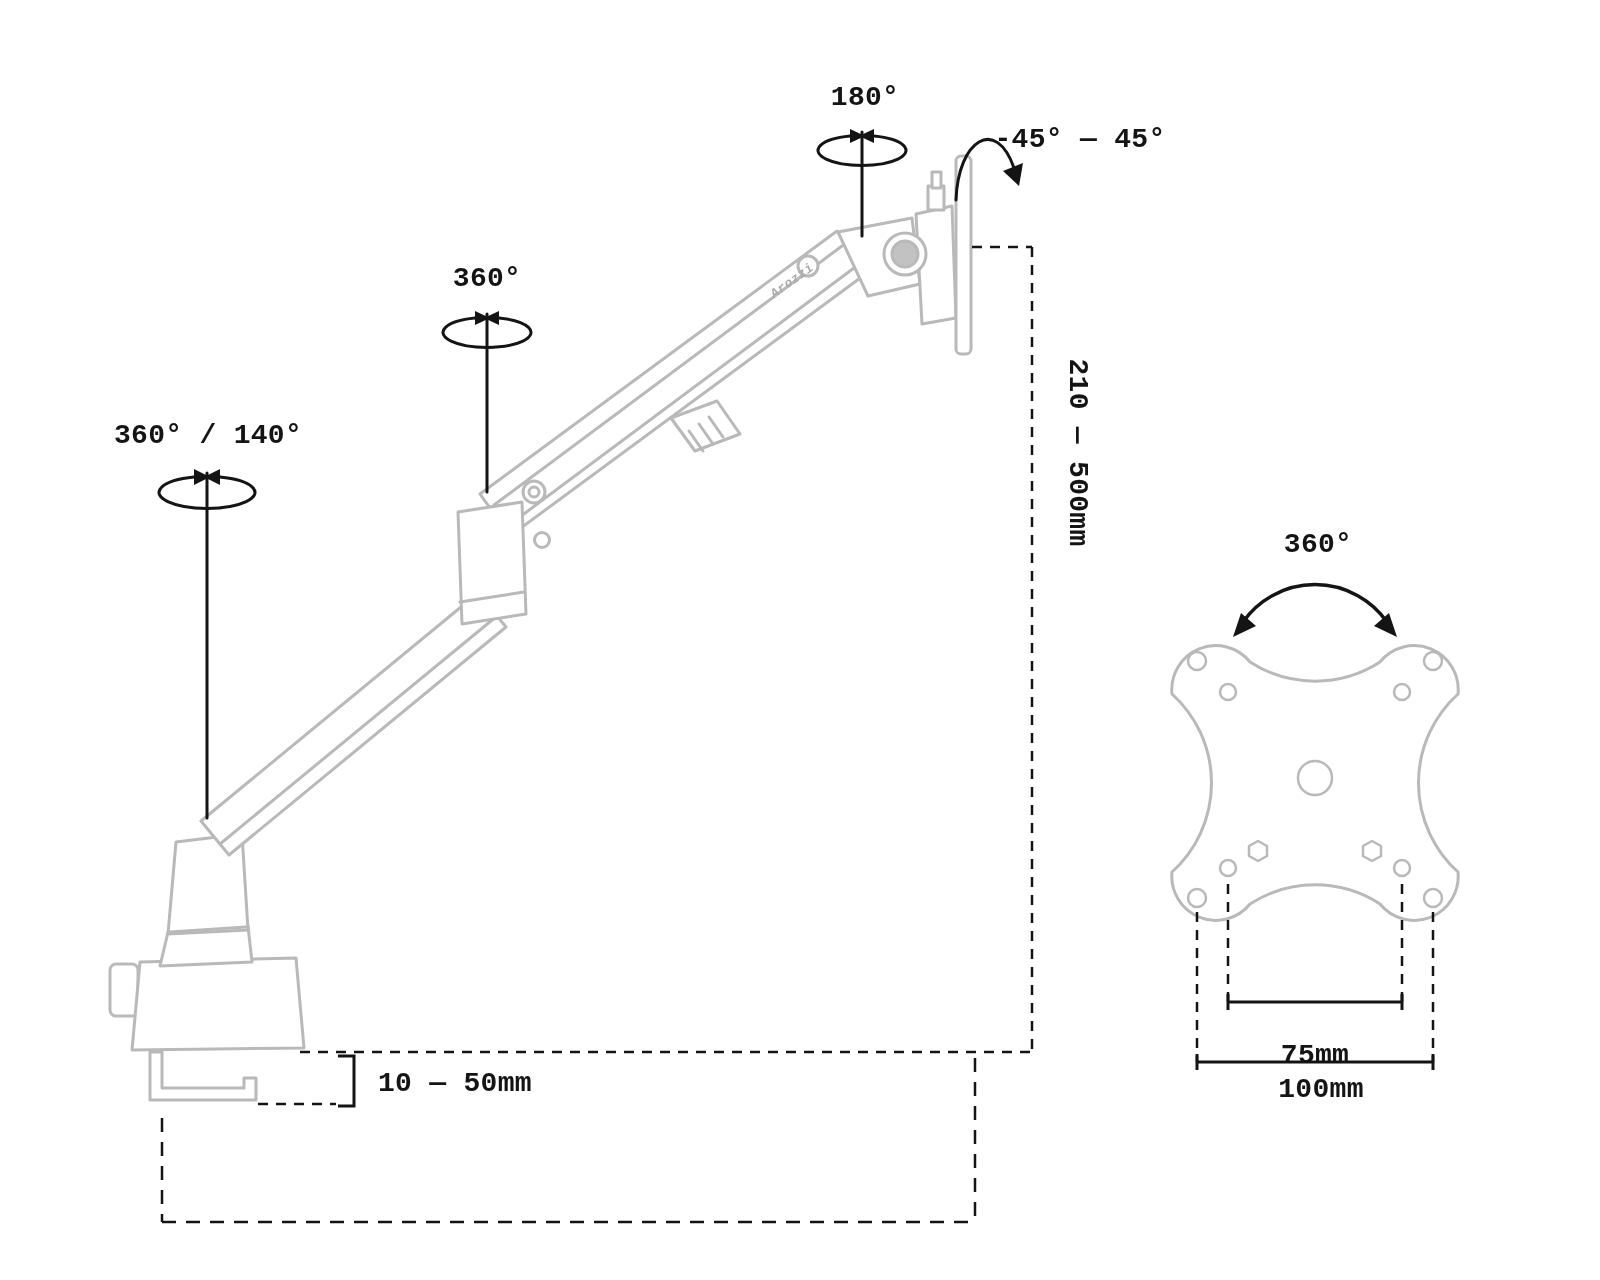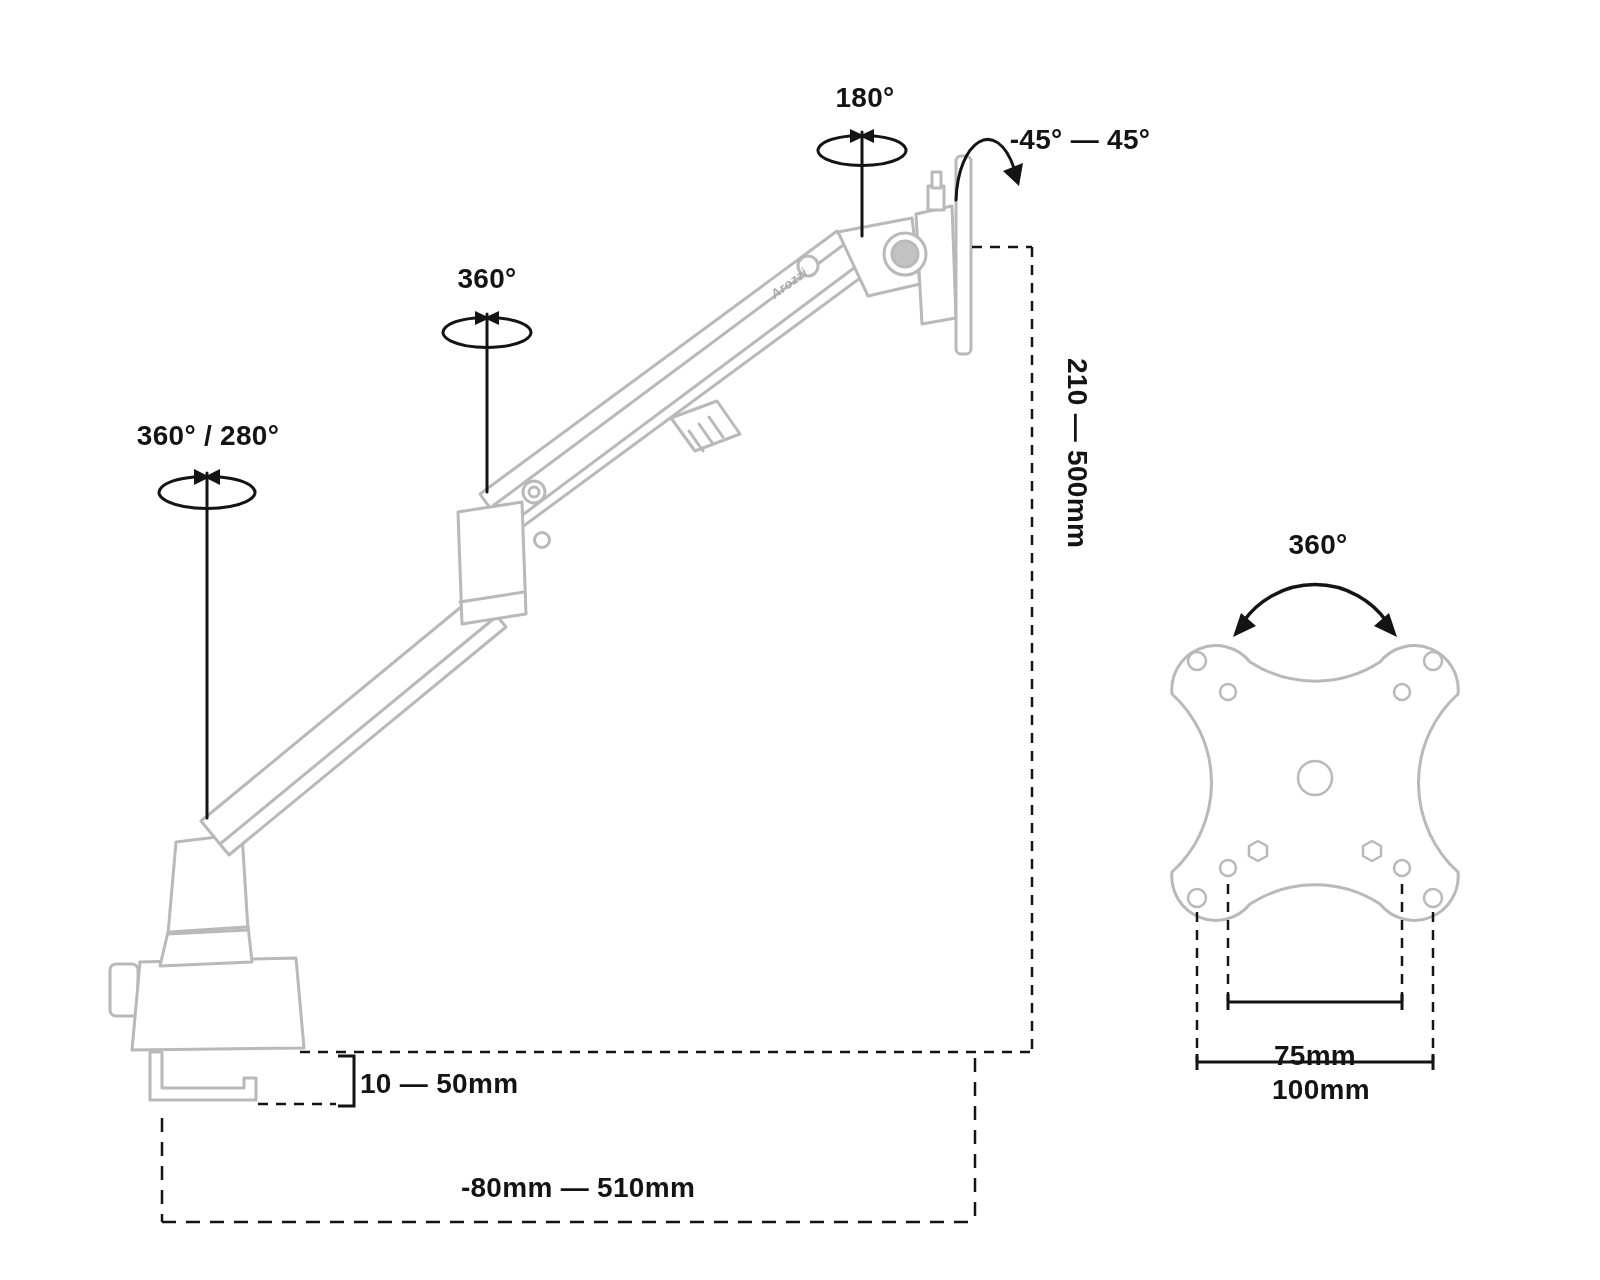--- a/index.html
+++ b/index.html
@@ -1,20 +1,20 @@
 <!DOCTYPE html>
 <html><head>
 <meta charset="utf-8">
 <style>
   html,body{margin:0;padding:0;background:#ffffff;}
   .canvas{
     position:relative;
     width:1600px;height:1280px;
     background:#ffffff;
-    font-family:Liberation Sans, sans-serif;
+    font-family:Liberation Mono, monospace;
     overflow:hidden;
   }
   .canvas svg{position:absolute;left:0;top:0;}
   .lbl{
     position:absolute;
     font-weight:bold;
     font-size:28px;
     color:#141414;
     letter-spacing:0.3px;
     white-space:nowrap;
@@ -173,27 +173,26 @@
       <line x1="1433" y1="1054" x2="1433" y2="1070" stroke-width="3"></line>
     </g>
   </svg>
 
   <div class="lbl" style="left:800px;top:82px;width:130px;">180°</div>
 
   <div class="lbl" style="left:990px;top:124px;width:180px;">-45° — 45°</div>
 
   <div class="lbl" style="left:422px;top:263px;width:130px;">360°</div>
 
-  <div class="lbl" style="left:103px;top:420px;width:210px;">360° / 280°</div>
+  <div class="lbl" style="left:103px;top:420px;width:210px;">360° / 140°</div>
 
   <div class="lbl lbl-rot90" style="left:982px;top:437px;width:190px;">210 — 500mm</div>
 
-  <div class="lbl left-align" style="left:360px;top:1068px;width:220px;">10 — 50mm</div>
-
-  <div class="lbl" style="left:418px;top:1172px;width:320px;">-80mm — 510mm</div>
+  <div class="lbl left-align" style="left:378px;top:1068px;width:220px;">10 — 50mm</div>
+
 
   <div class="lbl" style="left:1253px;top:529px;width:130px;">360°</div>
 
   <div class="lbl" style="left:1250px;top:1040px;width:130px;">75mm</div>
 
   <div class="lbl" style="left:1246px;top:1074px;width:150px;">100mm</div>
 
   <div class="brand" style="left:772px;top:288px;">Arozzi</div>
 
 </div>

